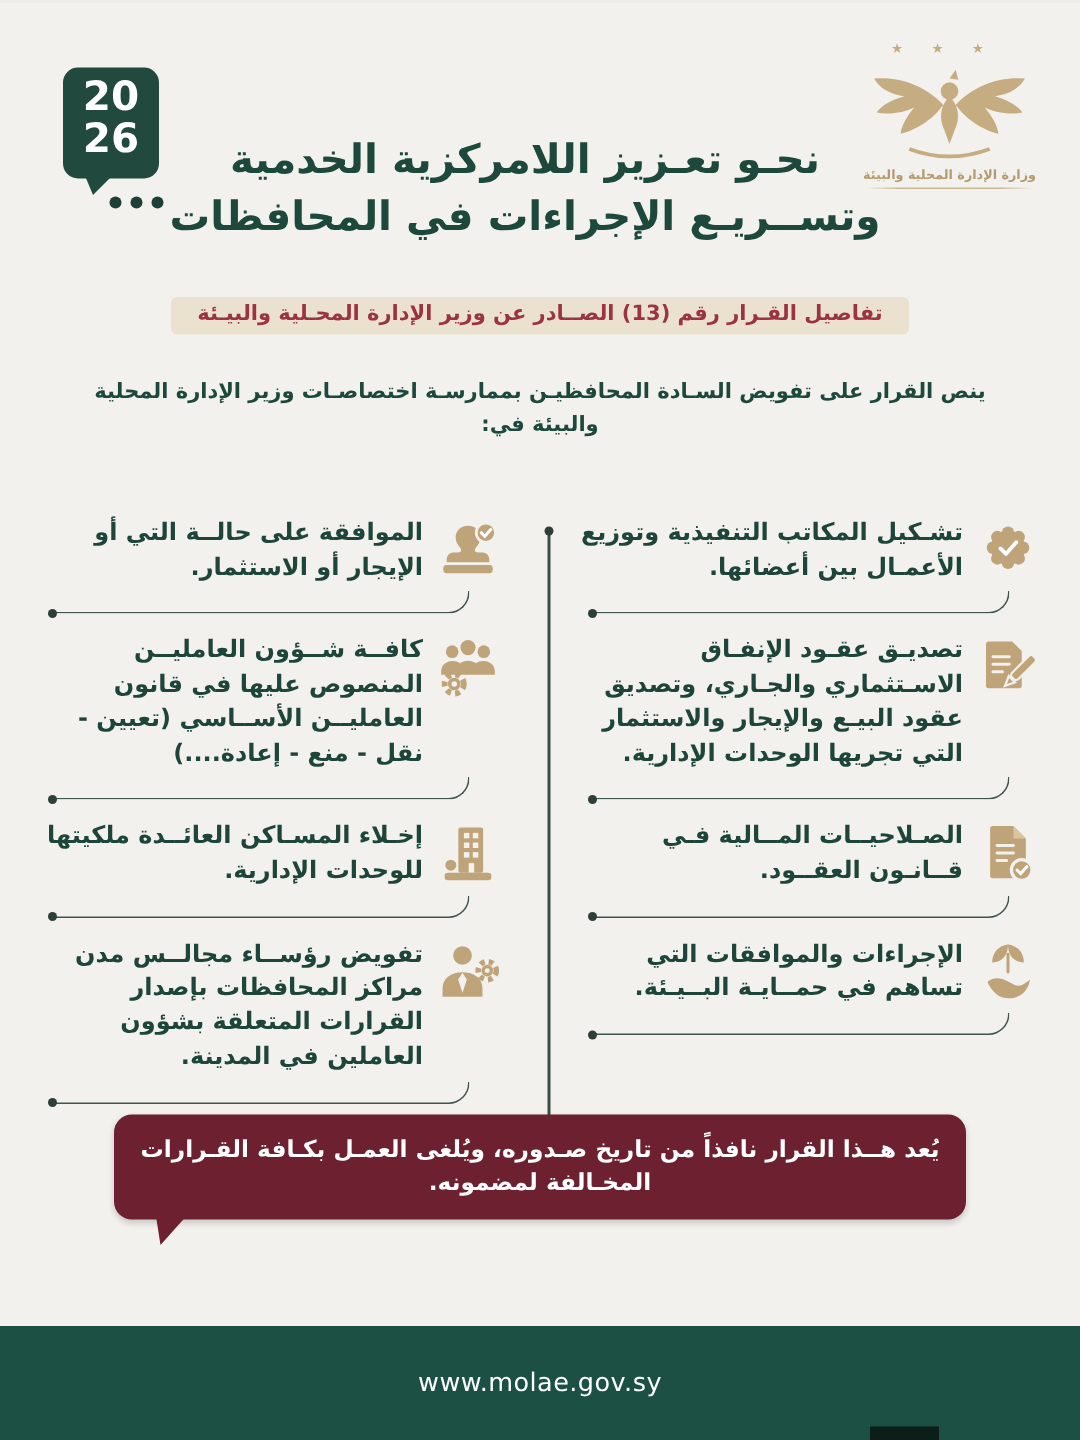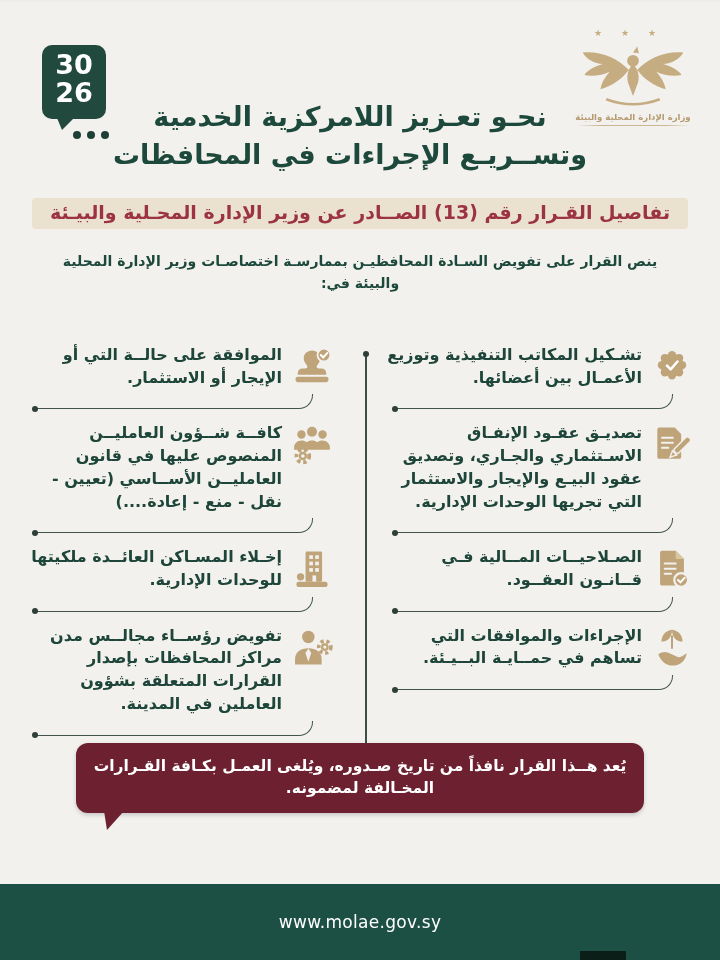--- a/index.html
+++ b/index.html
@@ -26,24 +26,24 @@
 
   
   .logo { position: absolute; top: 28px; right: 12px; width: 150px; text-align: center; }
   .stars { font-size: 9px; letter-spacing: 8px; color: #c6ad81; padding-right: 8px; }
   .eagle { display: block; margin: 1px auto 0; }
   .ministry-name { font-size: 8.5px; font-weight: bold; color: #b49a6e; margin-top: 1px; }
   .ministry-rule { height: 1px; width: 112px; margin: 3px auto 0;
     background: linear-gradient(90deg, transparent, #c2a87c 20%, #c2a87c 80%, transparent); opacity: .8; }
 
   
-  .title { position: absolute; top: 98px; left: 80px; right: 100px; margin: 0;
+  .title { position: absolute; top: 88px; left: 80px; right: 100px; margin: 0;
     text-align: center; font-size: 27px; font-weight: bold; color: #1d483c; line-height: 1.42; }
   .subtitle { position: absolute; top: 201px; left: 0; right: 0; text-align: center;
-    font-size: 19px; font-weight: bold; color: #9c3343; }
+    font-size: 14px; font-weight: bold; color: #9c3343; }
   .subtitle-band { background: #eae2cf; padding: 3px 18px 6px; border-radius: 4px; }
   .intro { position: absolute; top: 251px; left: 62px; right: 62px; margin: 0; text-align: center;
     font-size: 14px; font-weight: bold; color: #1d483c; line-height: 1.55; }
 
   
   .grid-wrap { position: absolute; top: 344px; left: 26px; right: 26px; height: 438px; }
   .grid { display: grid; grid-template-columns: 1fr 1fr; column-gap: 52px; row-gap: 13px; }
   .divider { position: absolute; left: 50.8%; top: 10px; height: 410px; width: 1.3px; background: #3c4e48; }
   .divider::before, .divider::after { content: ''; position: absolute; left: -2.4px; width: 6px; height: 6px;
     border-radius: 50%; background: #2e3e39; }
@@ -73,21 +73,21 @@
     background: #1d5044; display: flex; align-items: center; justify-content: center; }
   .website { color: #ffffff; font-size: 17px; direction: ltr; letter-spacing: .3px; }
   .footer-mark { position: absolute; bottom: 0; left: 580px; width: 46px; height: 9px; background: #0b1f18; }
 </style>
 </head>
 <body>
 
 <div class="page">
 
   <div class="year-badge">
-    <div>30</div>
+    <div>20</div>
     <div>26</div>
     <div class="yb-tail"></div>
   </div>
   <div class="badge-dots">
     <span></span>
       <span></span>
       <span></span>
   </div>
 
   <div class="logo">

